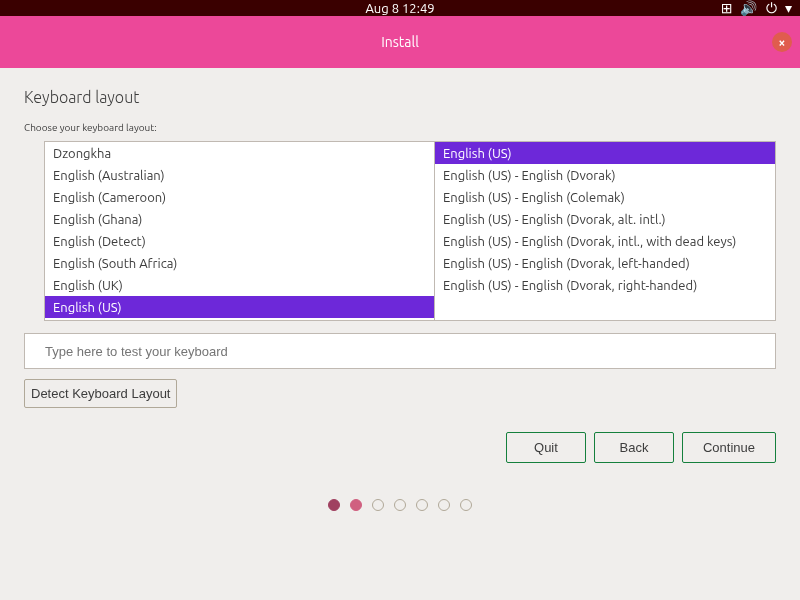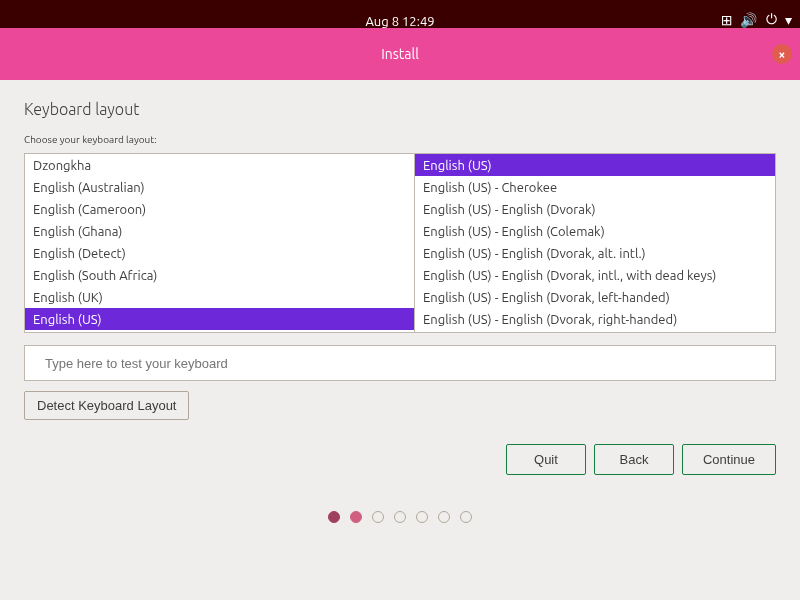--- a/index.html
+++ b/index.html
@@ -7,24 +7,24 @@
       width: 800px;
       height: 600px;
       font-family: Ubuntu, 'Segoe UI', sans-serif;
       font-size: 14px;
       background: #f0eeec;
       overflow: hidden;
     }
 
     
     .top-bar {
-      height: 28px;
+      height: 16px;
       background: #3a0000;
       display: flex;
-      align-items: flex-end;
+      align-items: center;
       justify-content: center;
       position: relative;
     }
     .top-bar-time {
       color: white;
       font-size: 13px;
     }
     .top-bar-icons {
       position: absolute;
       right: 8px;
@@ -84,20 +84,21 @@
       color: #3d3d3d;
       margin-bottom: 8px;
     }
 
     
     .lists-container {
       display: flex;
       gap: 0;
       height: 180px;
       margin-bottom: 12px;
+      margin-left: 20px;
     }
 
     .layout-list {
       border: 1px solid #c0b9b2;
       background: white;
       overflow-y: auto;
       font-size: 13px;
     }
 
     .layout-list-left {
@@ -144,21 +145,21 @@
       border: 1px solid #c0b9b2;
       background: white;
       padding: 6px 20px;
       font-size: 13px;
       color: #999;
       outline: none;
     }
 
     
     .detect-btn {
-      padding: 6px 12px;
+      padding: 6px 6px;
       background: #f0eeec;
       border: 1px solid #b0a898;
       font-size: 13px;
       color: #3d3d3d;
       cursor: pointer;
       border-radius: 2px;
     }
 
     
     .nav-buttons {
@@ -238,21 +239,20 @@
         <div class="list-item">English (Cameroon)</div>
         <div class="list-item">English (Ghana)</div>
         <div class="list-item">English (Detect)</div>
         <div class="list-item">English (South Africa)</div>
         <div class="list-item">English (UK)</div>
         <div class="list-item selected">English (US)</div>
         <div class="list-item">Esperanto</div>
       </div>
     <div class="layout-list layout-list-right" id="right-list">
         <div class="list-item selected">English (US)</div>
-        <div class="list-item">English (US) - Cherokee</div>
         <div class="list-item">English (US) - English (Dvorak)</div>
         <div class="list-item">English (US) - English (Colemak)</div>
         <div class="list-item">English (US) - English (Dvorak, alt. intl.)</div>
         <div class="list-item">English (US) - English (Dvorak, intl., with dead keys)</div>
         <div class="list-item">English (US) - English (Dvorak, left-handed)</div>
         <div class="list-item">English (US) - English (Dvorak, right-handed)</div>
       </div>
   </div>
 
   

